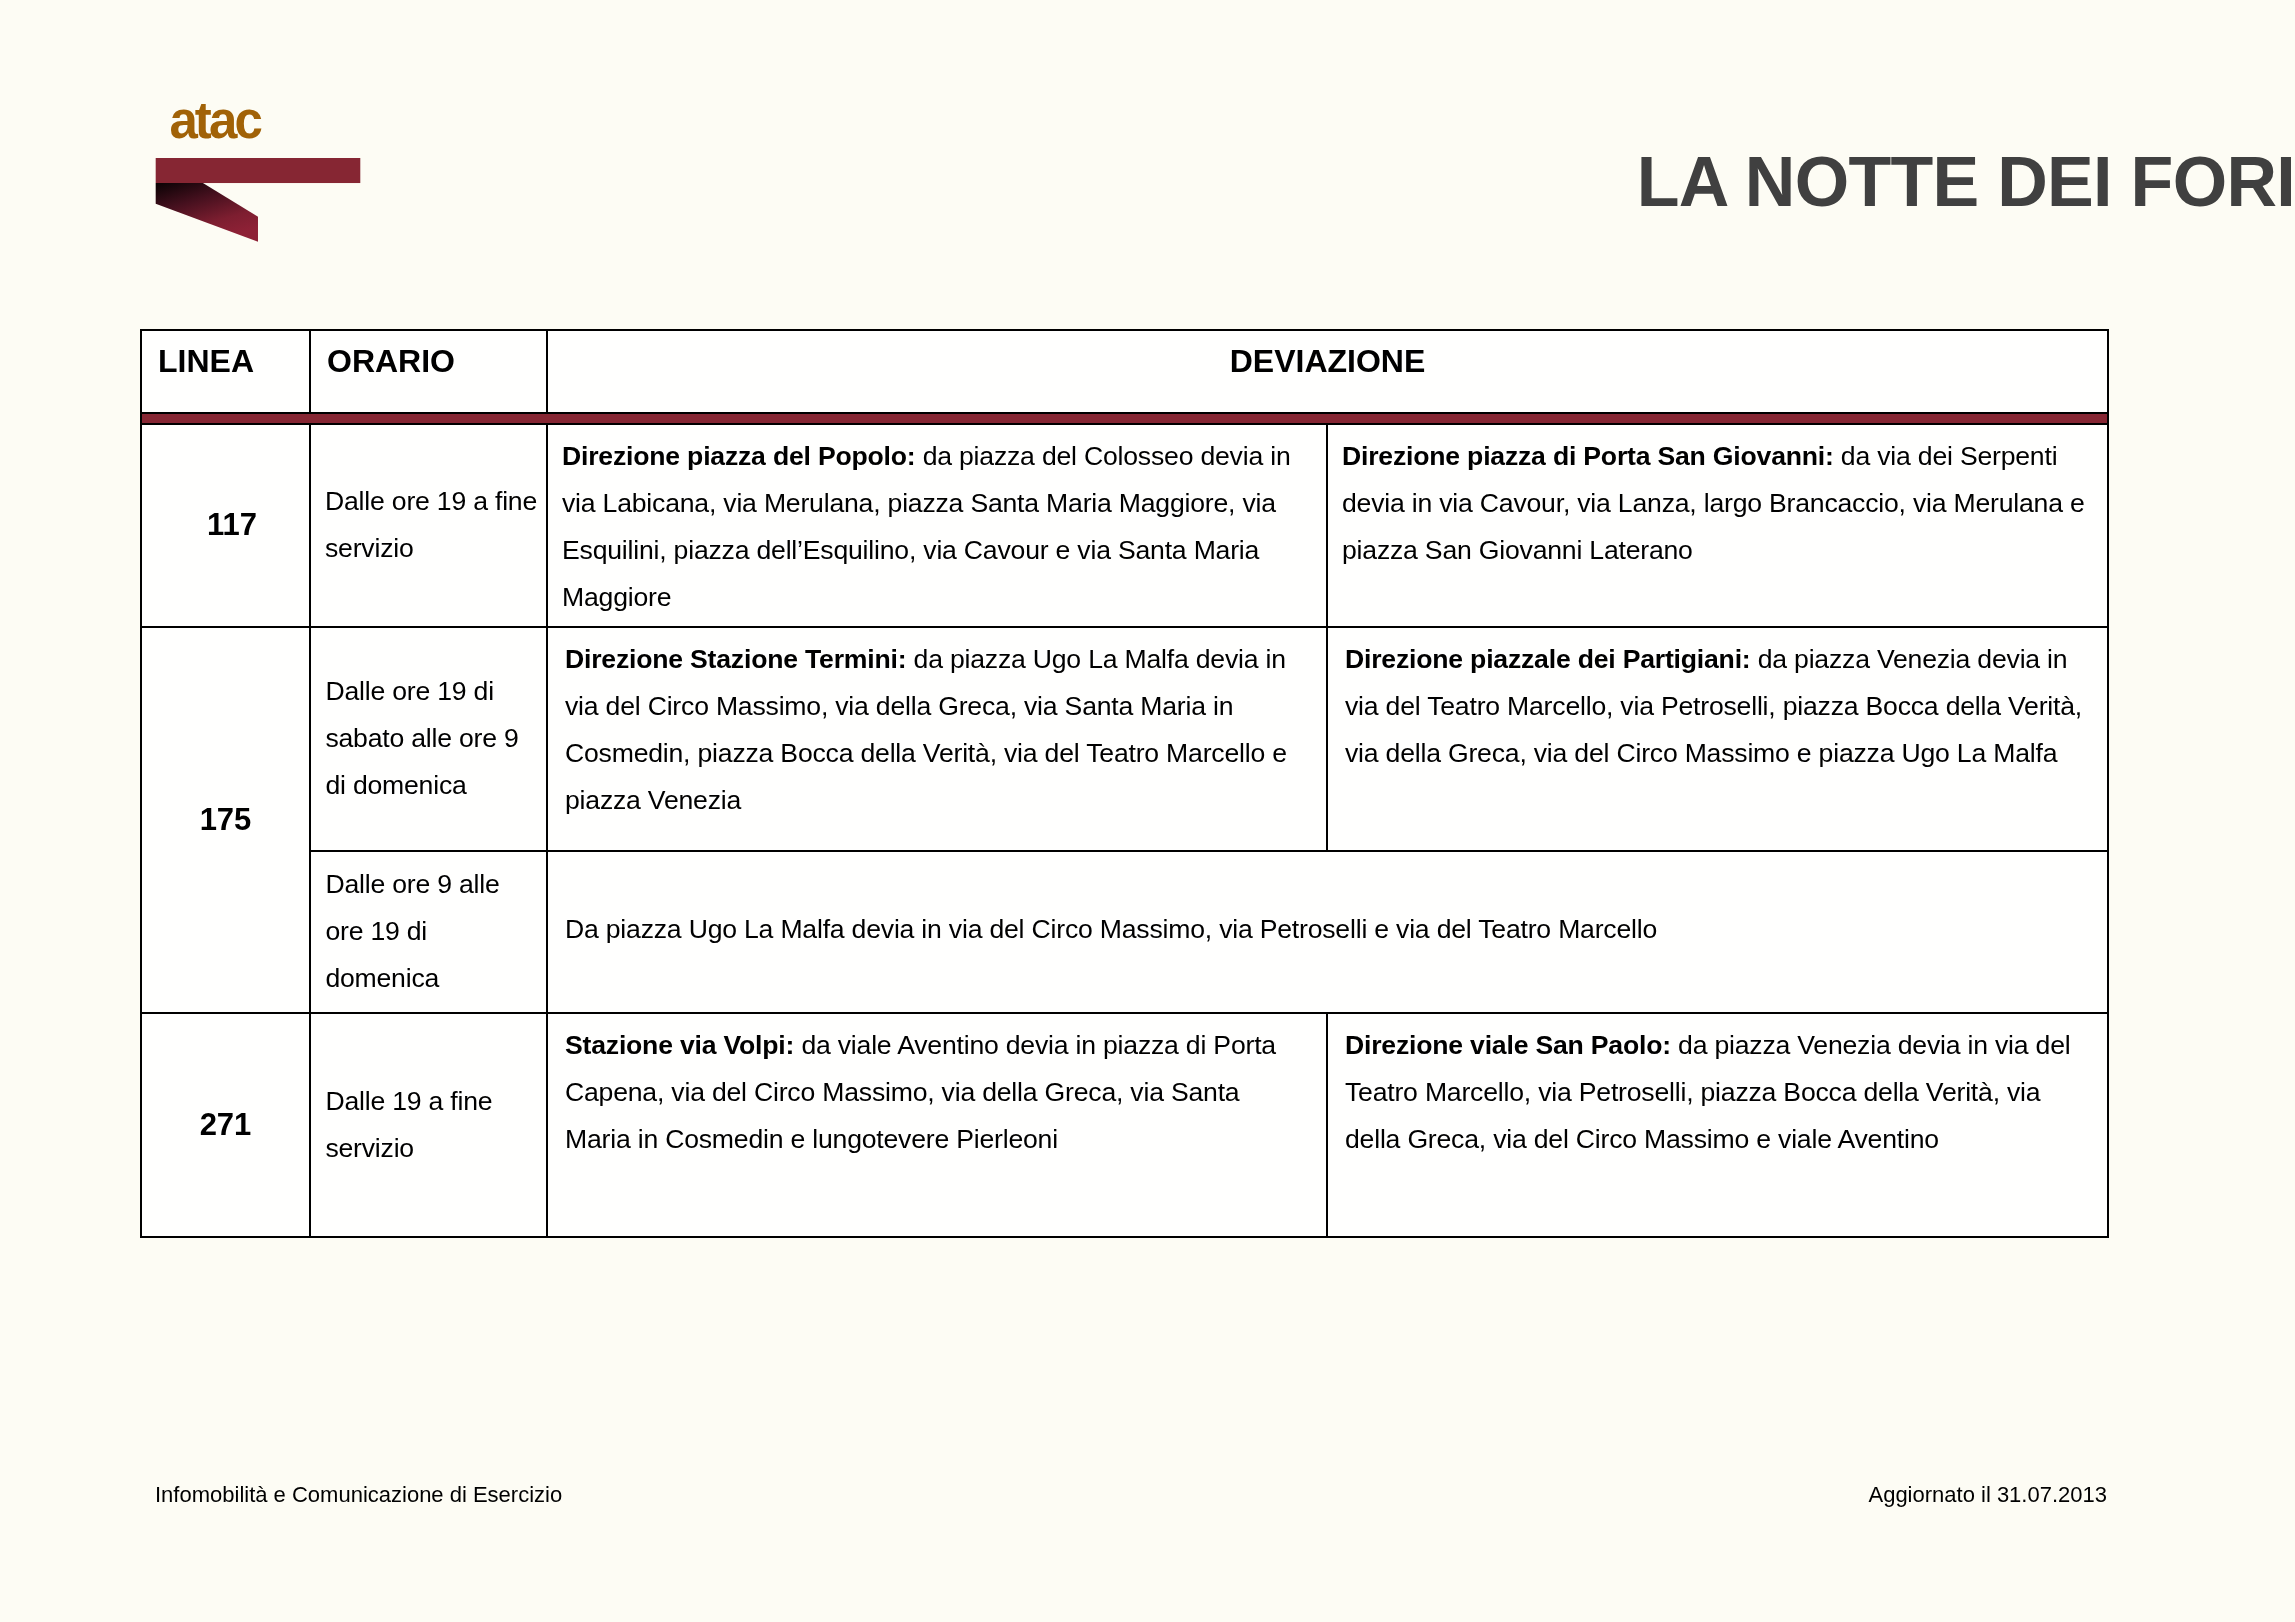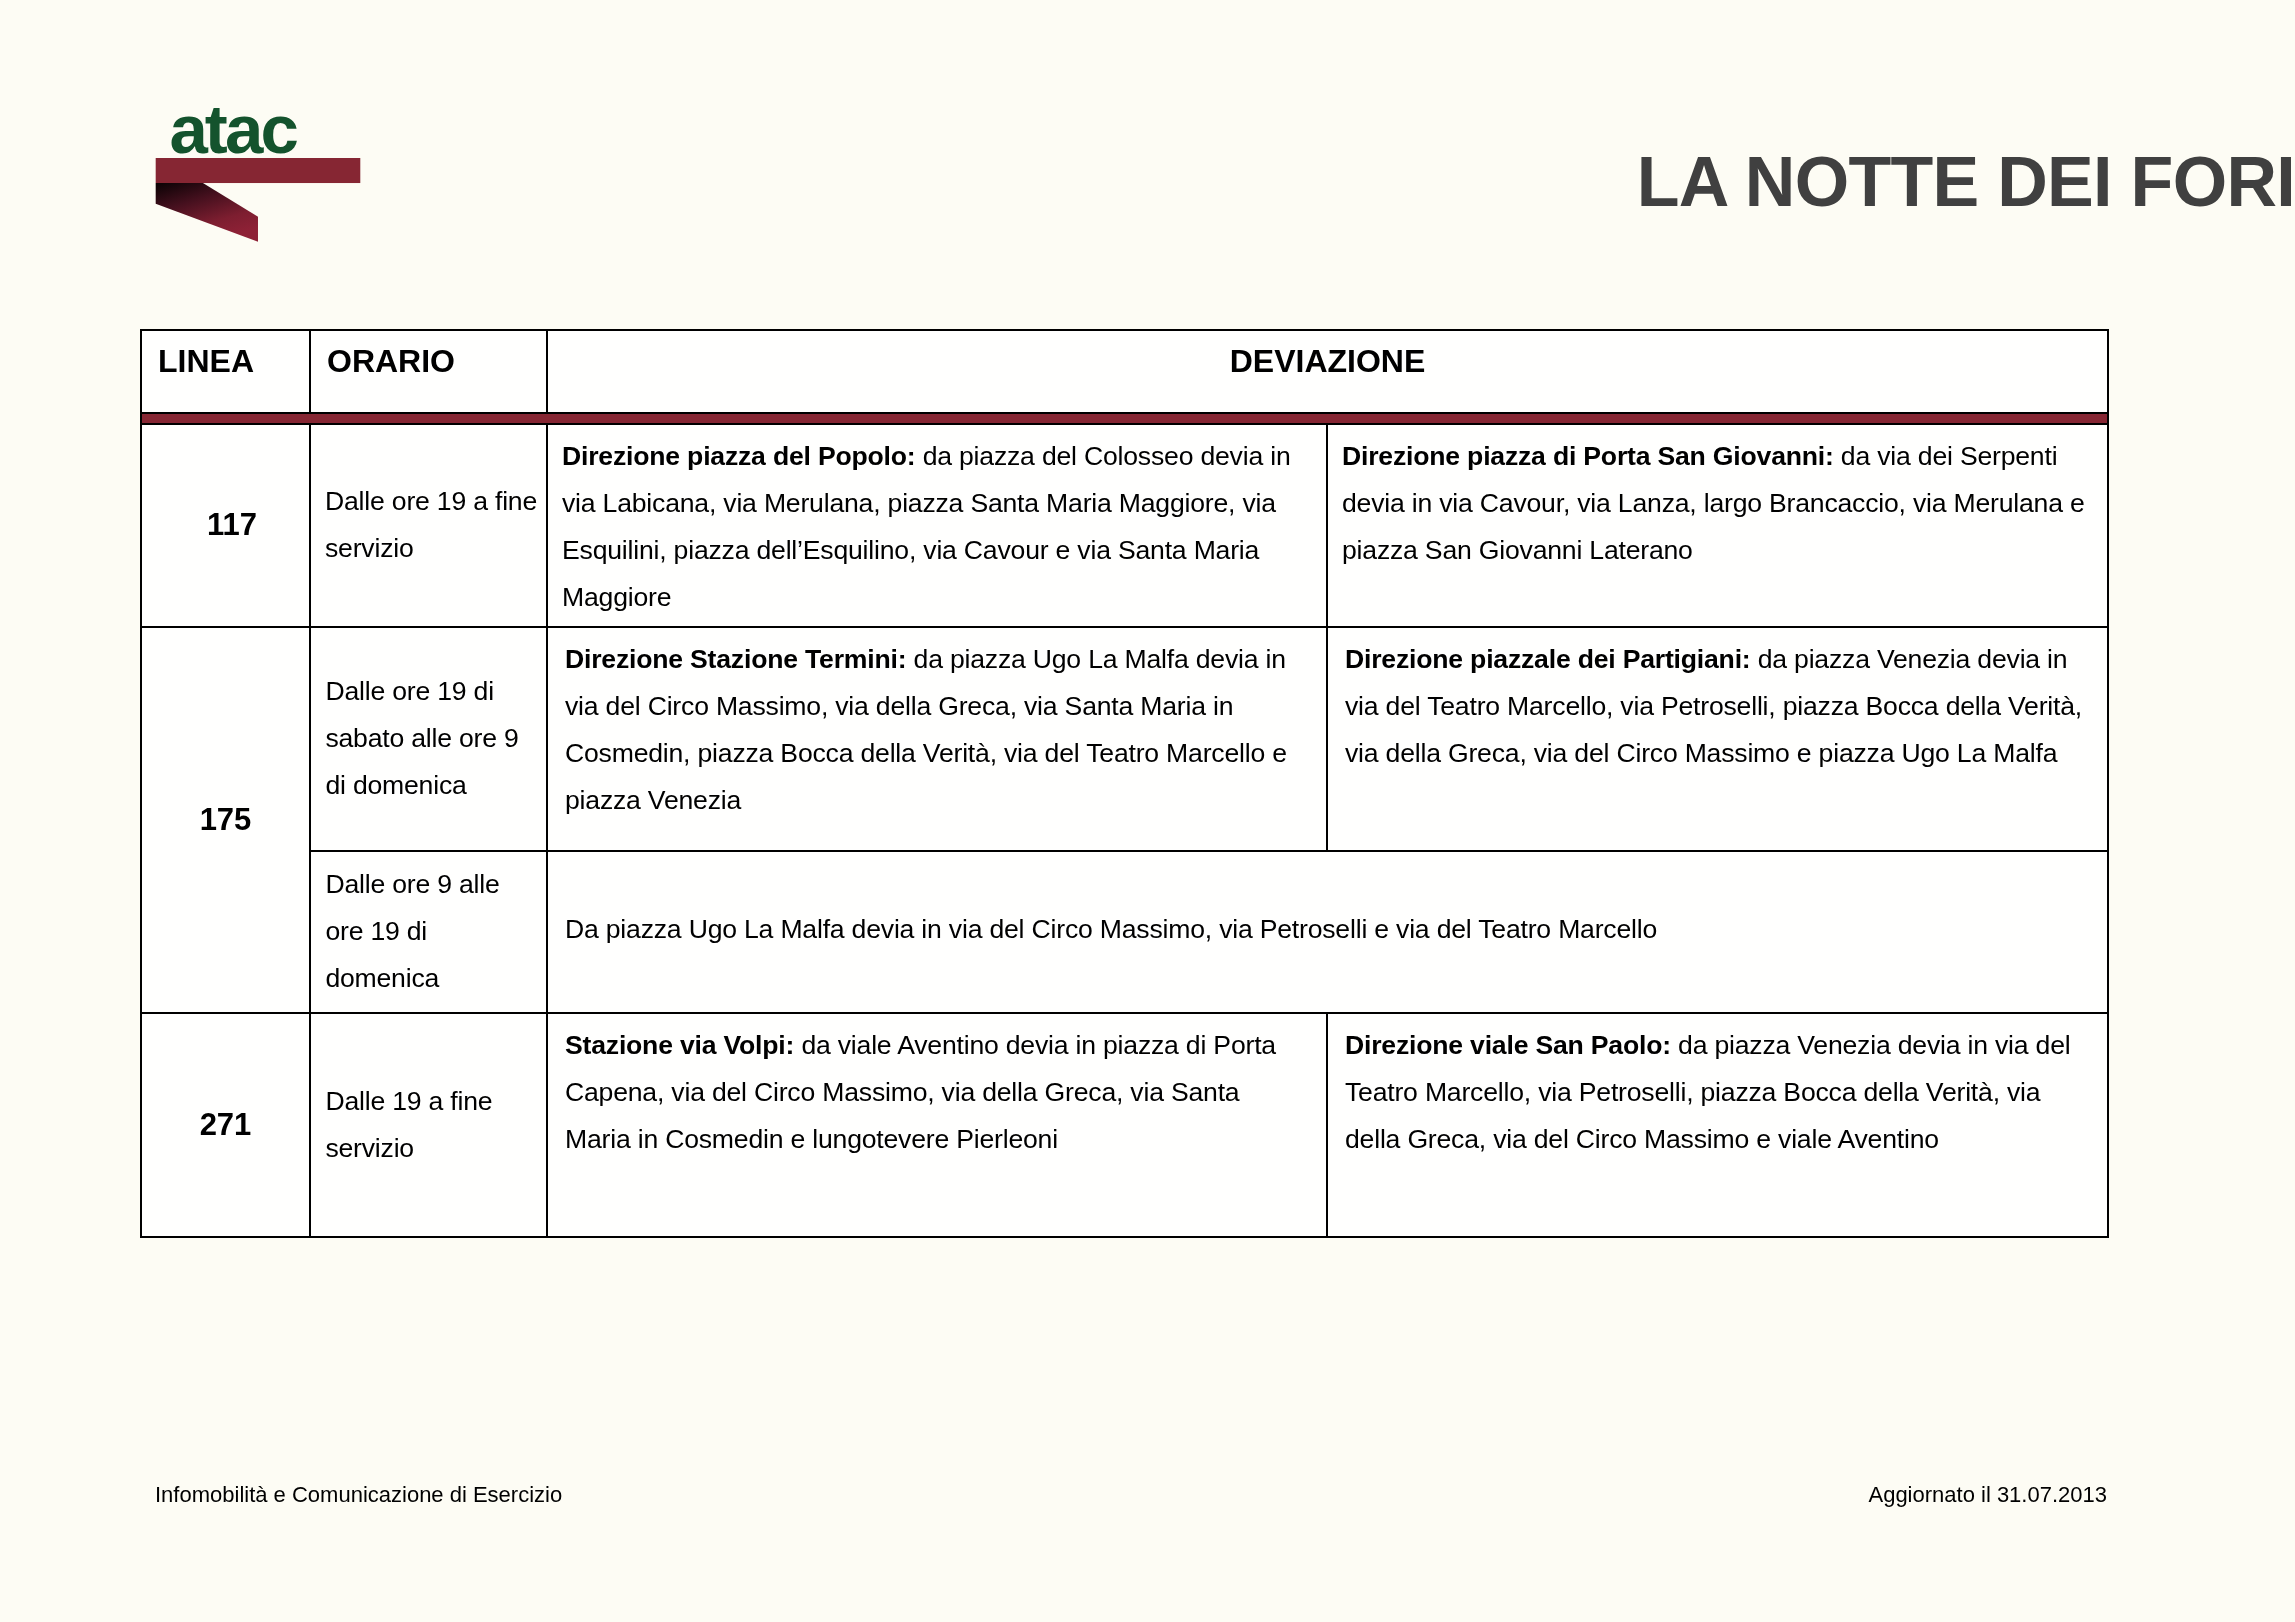--- a/index.html
+++ b/index.html
@@ -12,22 +12,22 @@
     width:2295px;
     height:1623px;
     background:#fdfcf4;
     overflow:hidden;
   }
 
   
   .logo{position:absolute;left:155px;top:95px;width:230px;height:165px;}
   .logo-text{
     position:absolute;left:14.4px;top:0;
-    font-size:69px;font-weight:700;letter-spacing:-2.9px;
-    color:#14532d;line-height:1;
+    font-size:51px;font-weight:700;letter-spacing:-2.9px;
+    color:#a16207;line-height:1;
   }
   .logo-art{position:absolute;left:0;top:63px;}
 
   
   .doc-title{
     position:absolute;left:0;top:144px;width:100%;
     text-align:right;
     font-size:70px;font-weight:700;letter-spacing:-0.7px;
     color:#404040;line-height:1.1;
   }

